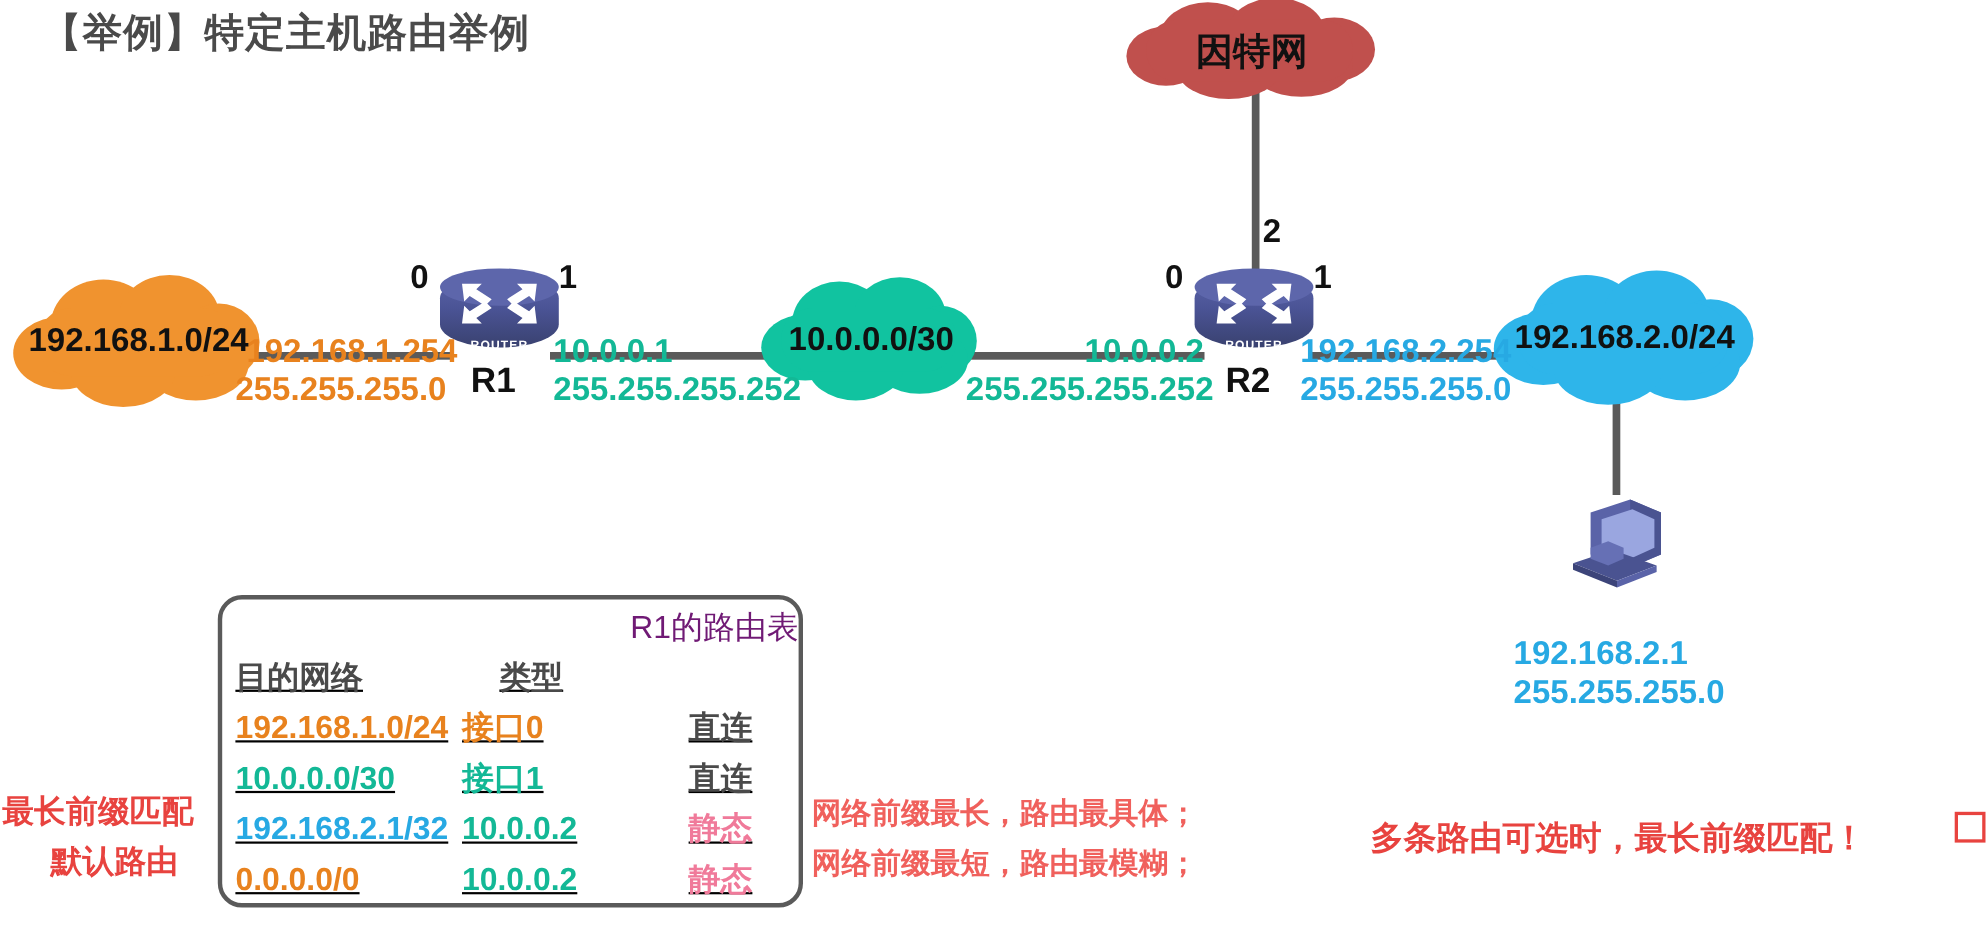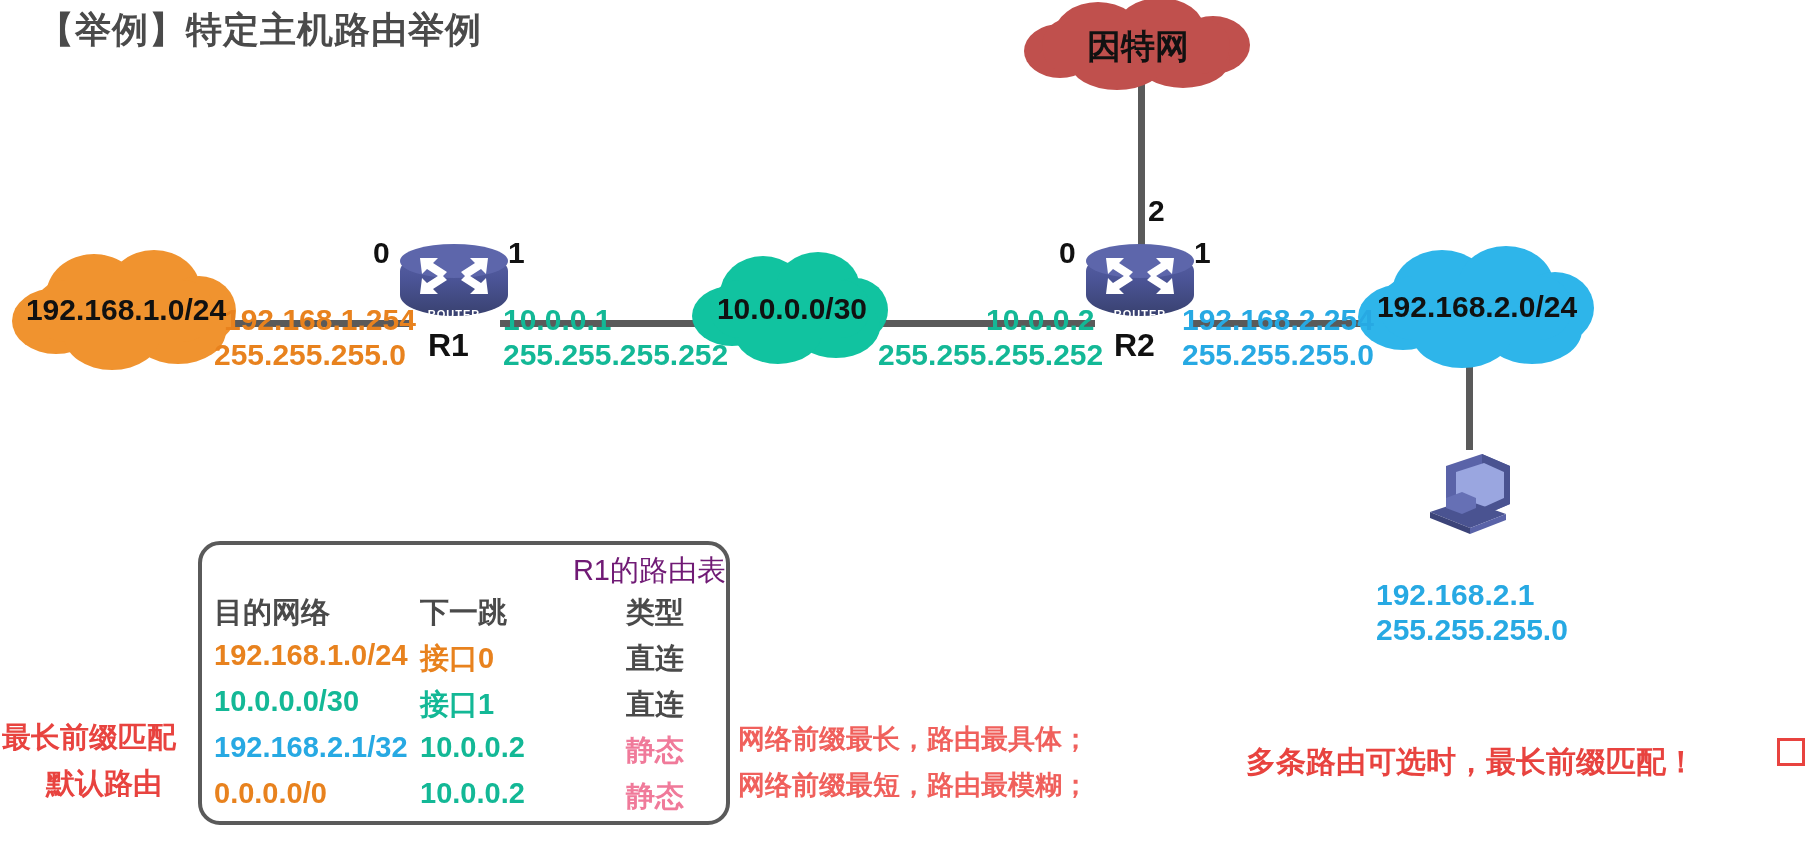--- a/index.html
+++ b/index.html
@@ -73,21 +73,21 @@
   
   #routing-table{
     position:absolute;left:198px;top:541px;width:524px;height:276px;
     border:4px solid #5a5a5a;border-radius:22px;background:transparent;
   }
   .rt-title{
     position:absolute;left:0;top:6px;width:100%;text-align:right;
     font-size:29px;font-weight:normal;color:#701a75;
   }
   .rt-grid{position:absolute;left:0;top:48px;width:100%;}
-  .rt-row{display:flex;height:46px;align-items:flex-start;}
+  .rt-row{display:flex;height:46px;align-items:center;text-decoration:underline;}
   .rt-c0{width:218px;padding-left:12px;box-sizing:border-box;}
   .rt-c1{width:172px;}
   .rt-c2{width:126px;text-align:center;}
   .rt-head{font-size:29px;font-weight:bold;color:#4a4a4a;}
   .rt-cell{font-size:29px;font-weight:bold;white-space:nowrap;}
   .t-gray{color:#4a4a4a;}
   .t-orange{color:#e8821e;}
   .t-teal{color:#13b896;}
   .t-blue{color:#27a9e3;}
   .t-pink{color:#f07a9a;}
@@ -241,21 +241,20 @@
   </div>
   <div class="iptext c-blue" style="left:1376px;top:578px;">192.168.2.1</div>
   <div class="iptext c-blue" style="left:1376px;top:613px;">255.255.255.0</div>
 
   <div id="routing-table">
     <div class="rt-title">R1的路由表</div>
     <div class="rt-grid">
 
       <div class="rt-row">
         <div class="rt-c0 rt-head">目的网络</div>
-        <div class="rt-c1 rt-head">下一跳</div>
         <div class="rt-c2 rt-head">类型</div>
       </div>
 
       <div class="rt-row">
         <div class="rt-c0 rt-cell t-orange">192.168.1.0/24</div>
         <div class="rt-c1 rt-cell t-orange">接口0</div>
         <div class="rt-c2 rt-cell t-gray">直连</div>
       </div>
 
       <div class="rt-row">

